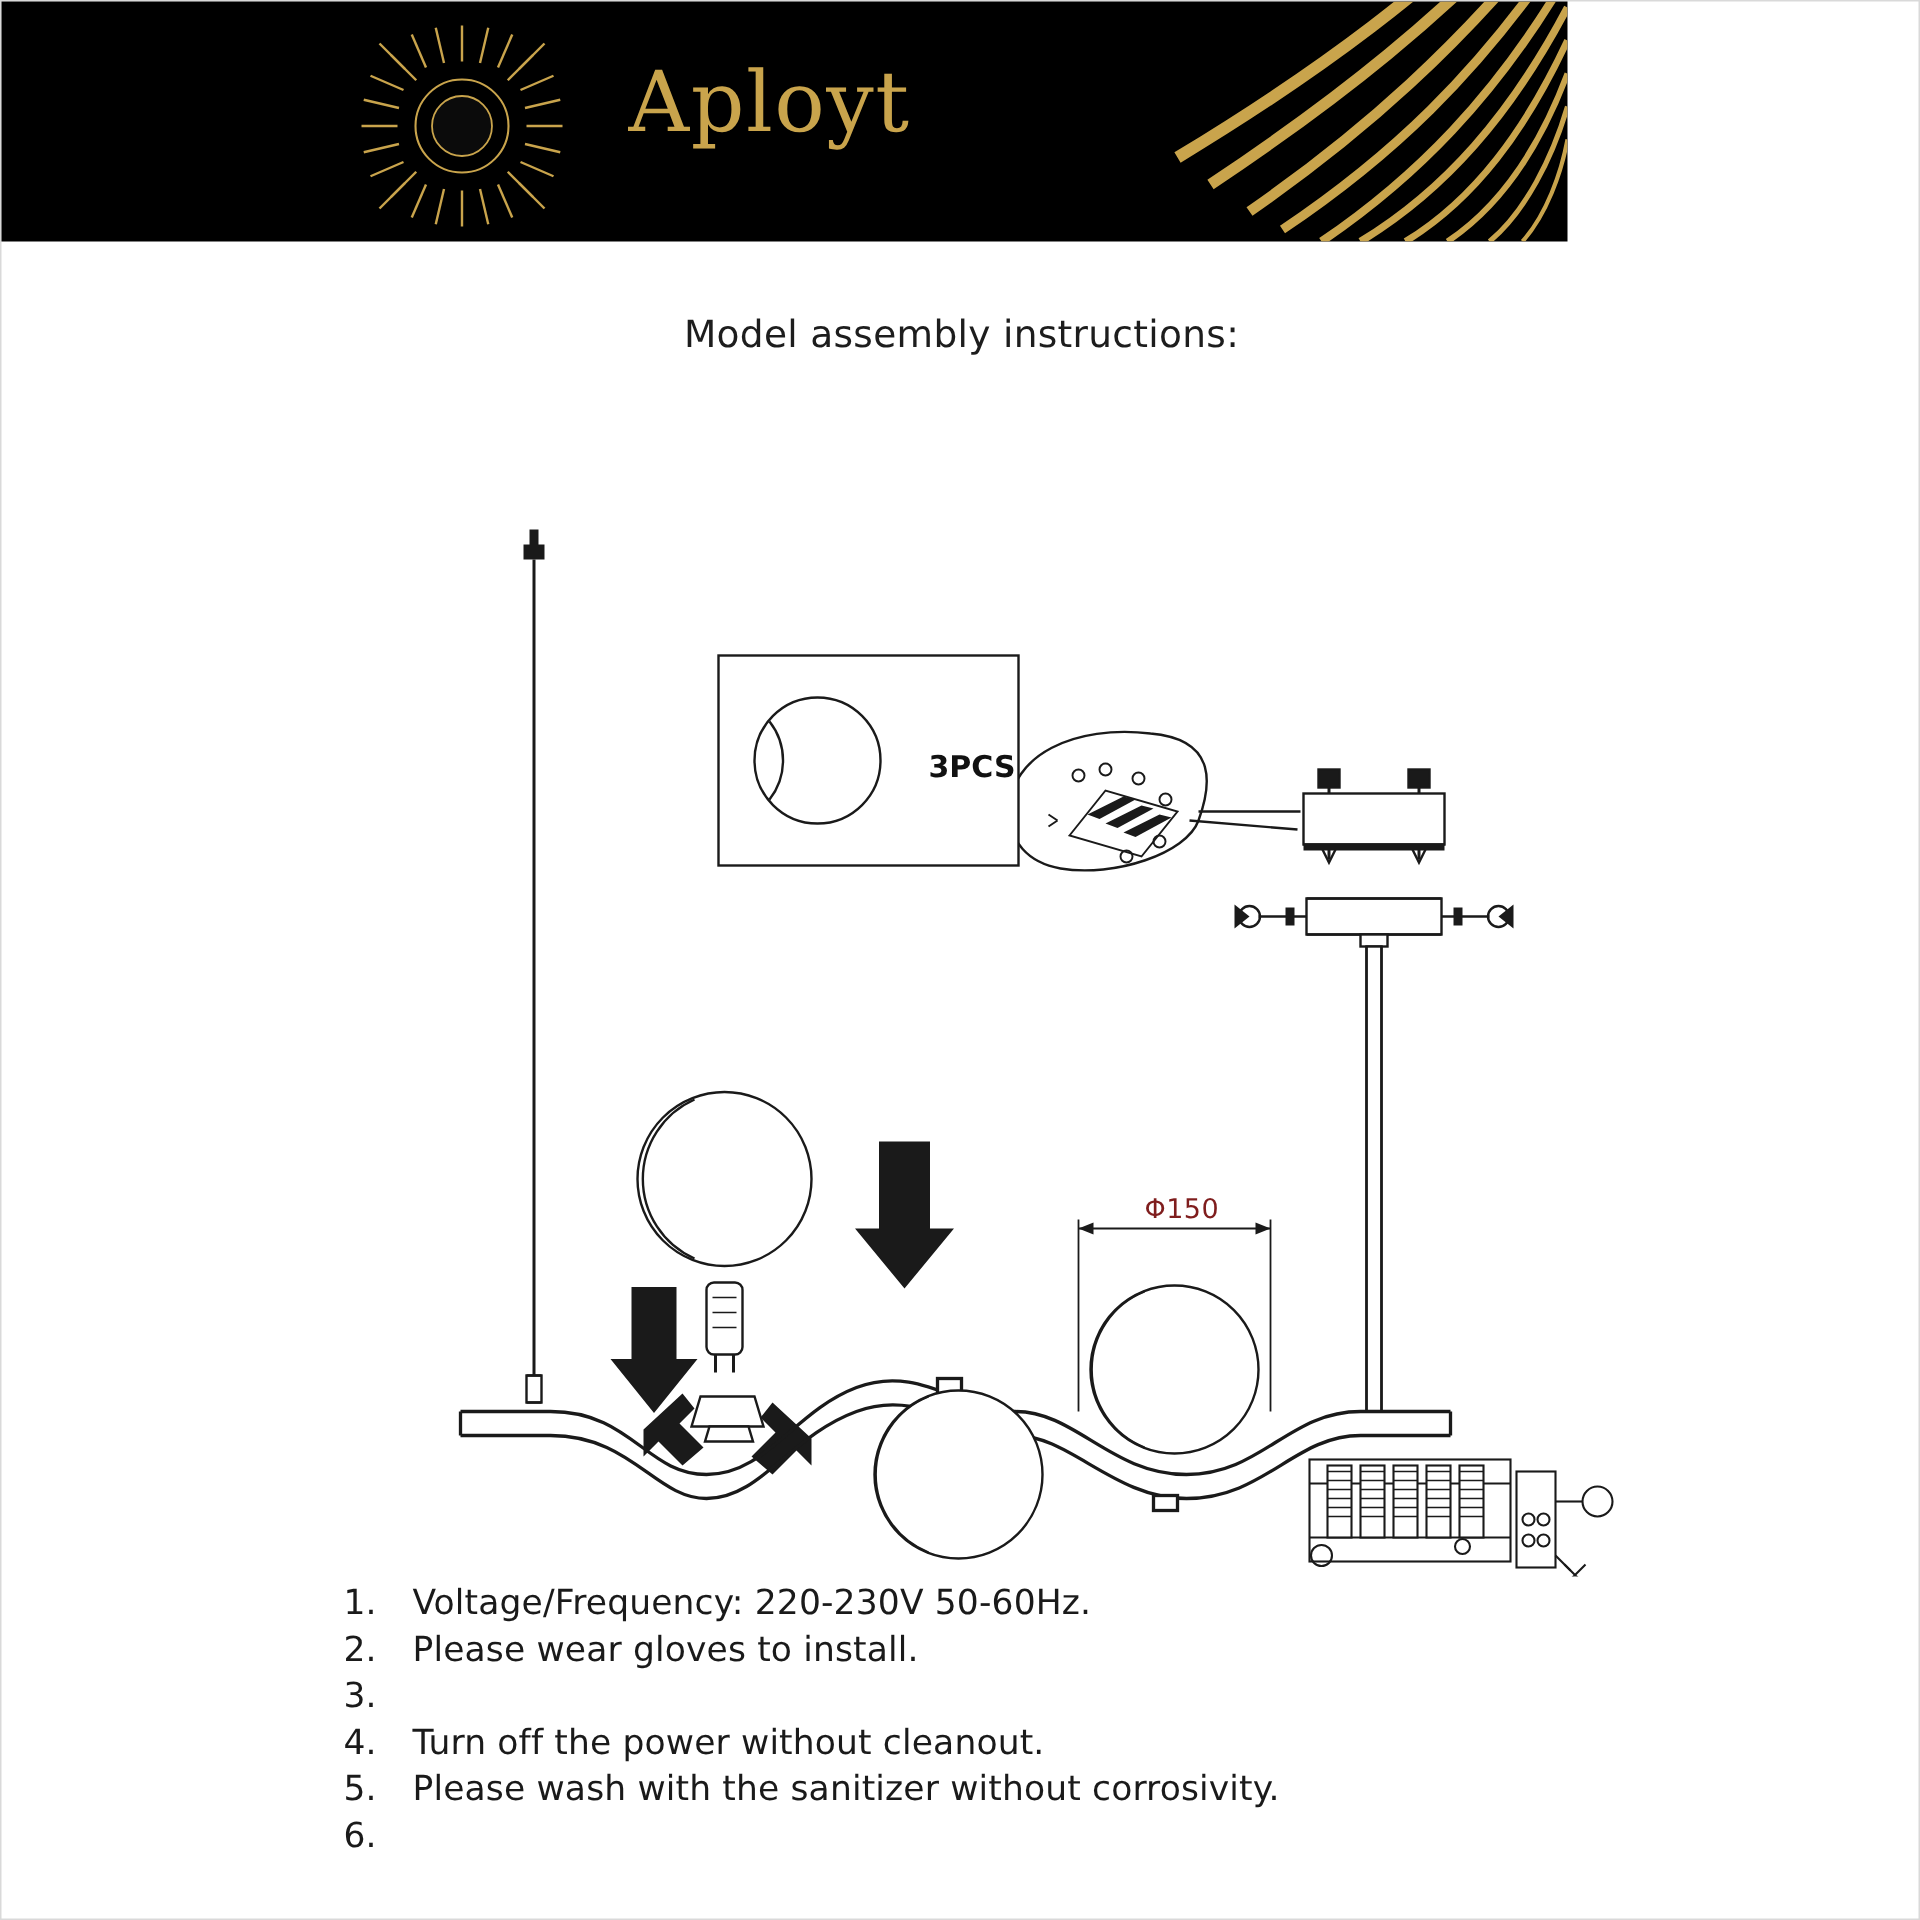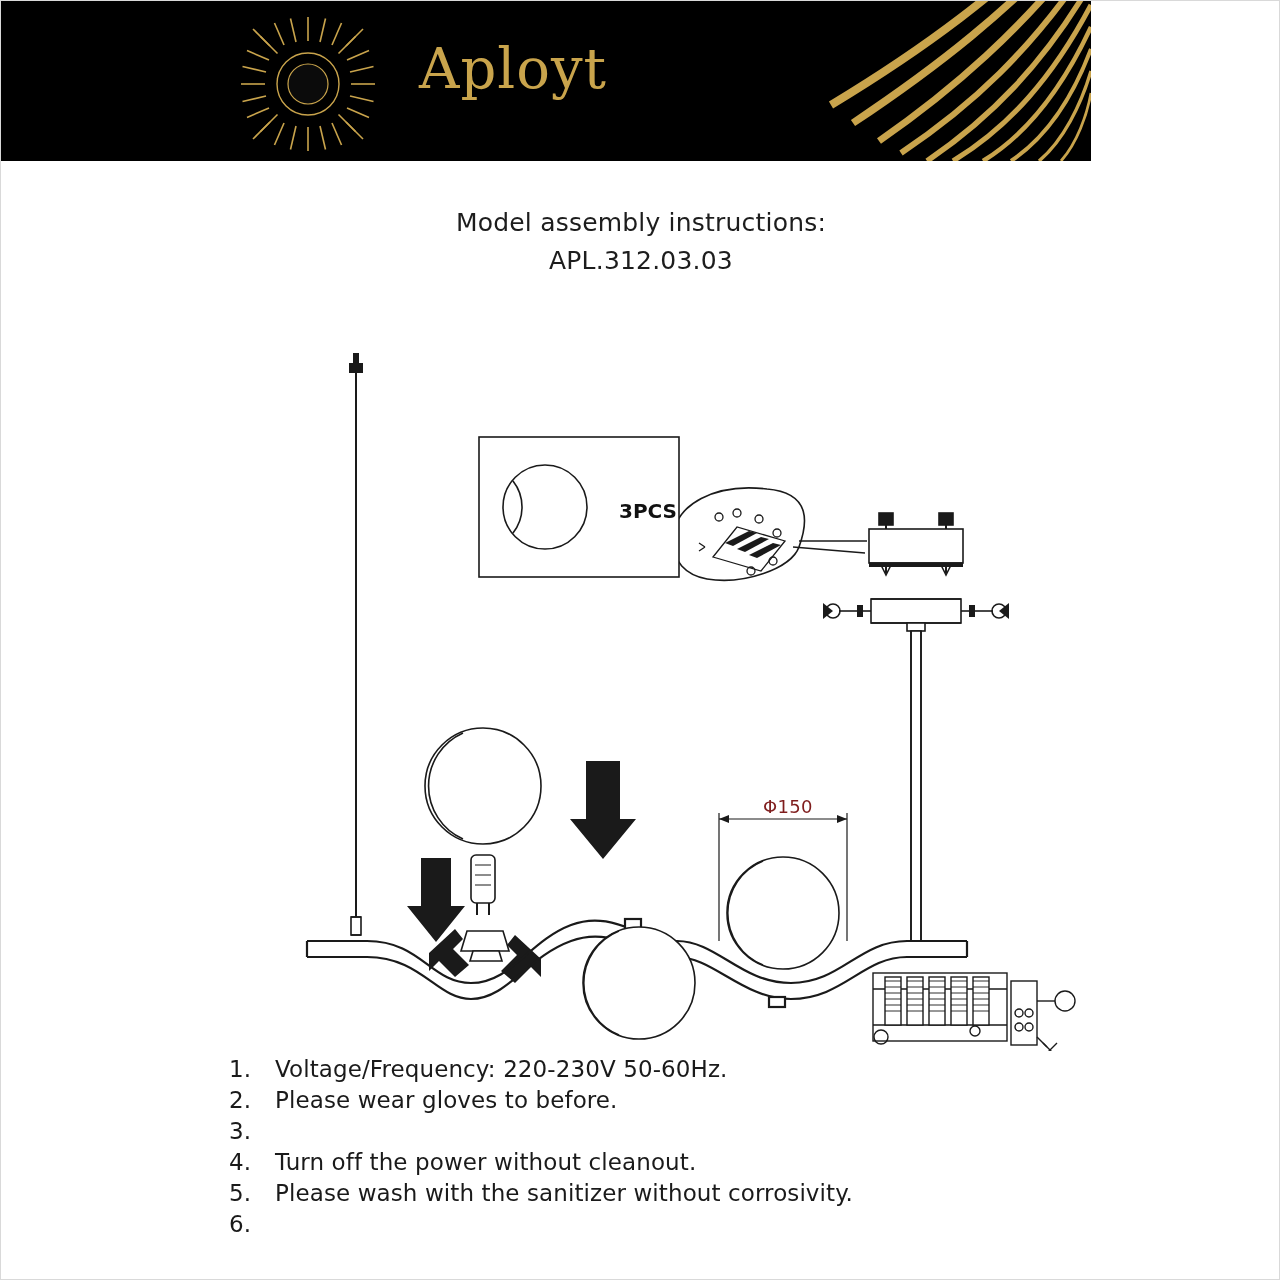--- a/index.html
+++ b/index.html
@@ -25,21 +25,20 @@
 
   
   .banner {
     position: absolute;
     left: 0;
     top: 0;
     width: 1044px;
     height: 160px;
     background: #000000;
     overflow: hidden;
-    padding-left: 46px;
   }
   .banner-left-burst {
     position: absolute;
     left: 238px;
     top: 14px;
     width: 138px;
     height: 138px;
   }
   .banner-brand {
     position: absolute;
@@ -184,21 +183,20 @@
         <path d="M500 70 C 490 104 472 140 448 160" stroke-width="3.4"></path>
         <path d="M500 92 C 496 114 486 142 470 160" stroke-width="2.8"></path>
         <path d="M500 -80 C 420 10 340 70 262 122" stroke-width="7.5"></path>
         <path d="M500 -100 C 412 -8 326 52 240 104" stroke-width="8"></path>
       </g>
     </svg>
   </div>
 
   <div class="title-block">
     <div class="title-line1">Model assembly instructions:</div>
-    <div class="title-line2">APL.312.03.03</div>
   </div>
 
   <div class="diagram">
 
     <svg width="1280" height="810" viewBox="0 0 1280 810">
       <g stroke="#1a1a1a" fill="none" stroke-width="1.6">
 
         <g>
 
           <g>
@@ -367,21 +365,21 @@
 
   <div class="instructions">
 
     <div class="ins-row">
       <div class="ins-num">1.</div>
       <div class="ins-text">Voltage/Frequency: 220-230V 50-60Hz.</div>
     </div>
 
     <div class="ins-row">
       <div class="ins-num">2.</div>
-      <div class="ins-text">Please wear gloves to before.</div>
+      <div class="ins-text">Please wear gloves to install.</div>
     </div>
 
     <div class="ins-row">
       <div class="ins-num">3.</div>
     </div>
 
     <div class="ins-row">
       <div class="ins-num">4.</div>
       <div class="ins-text">Turn off the power without cleanout.</div>
     </div>

